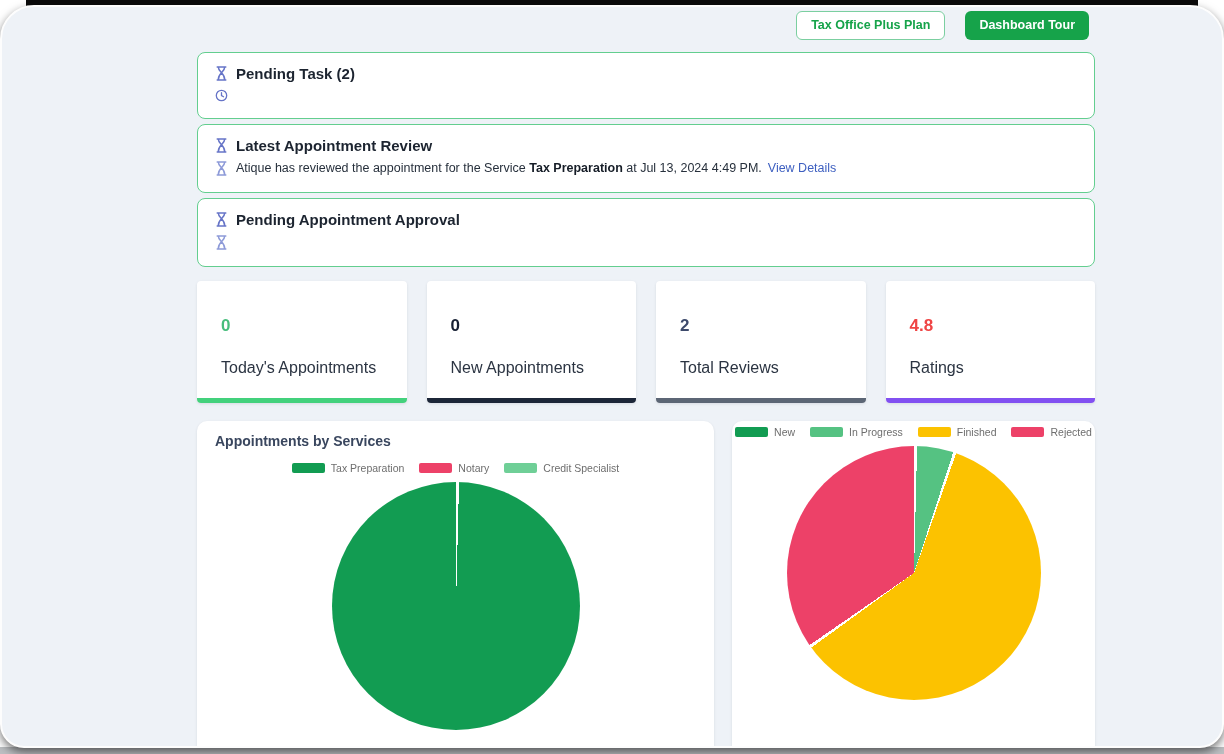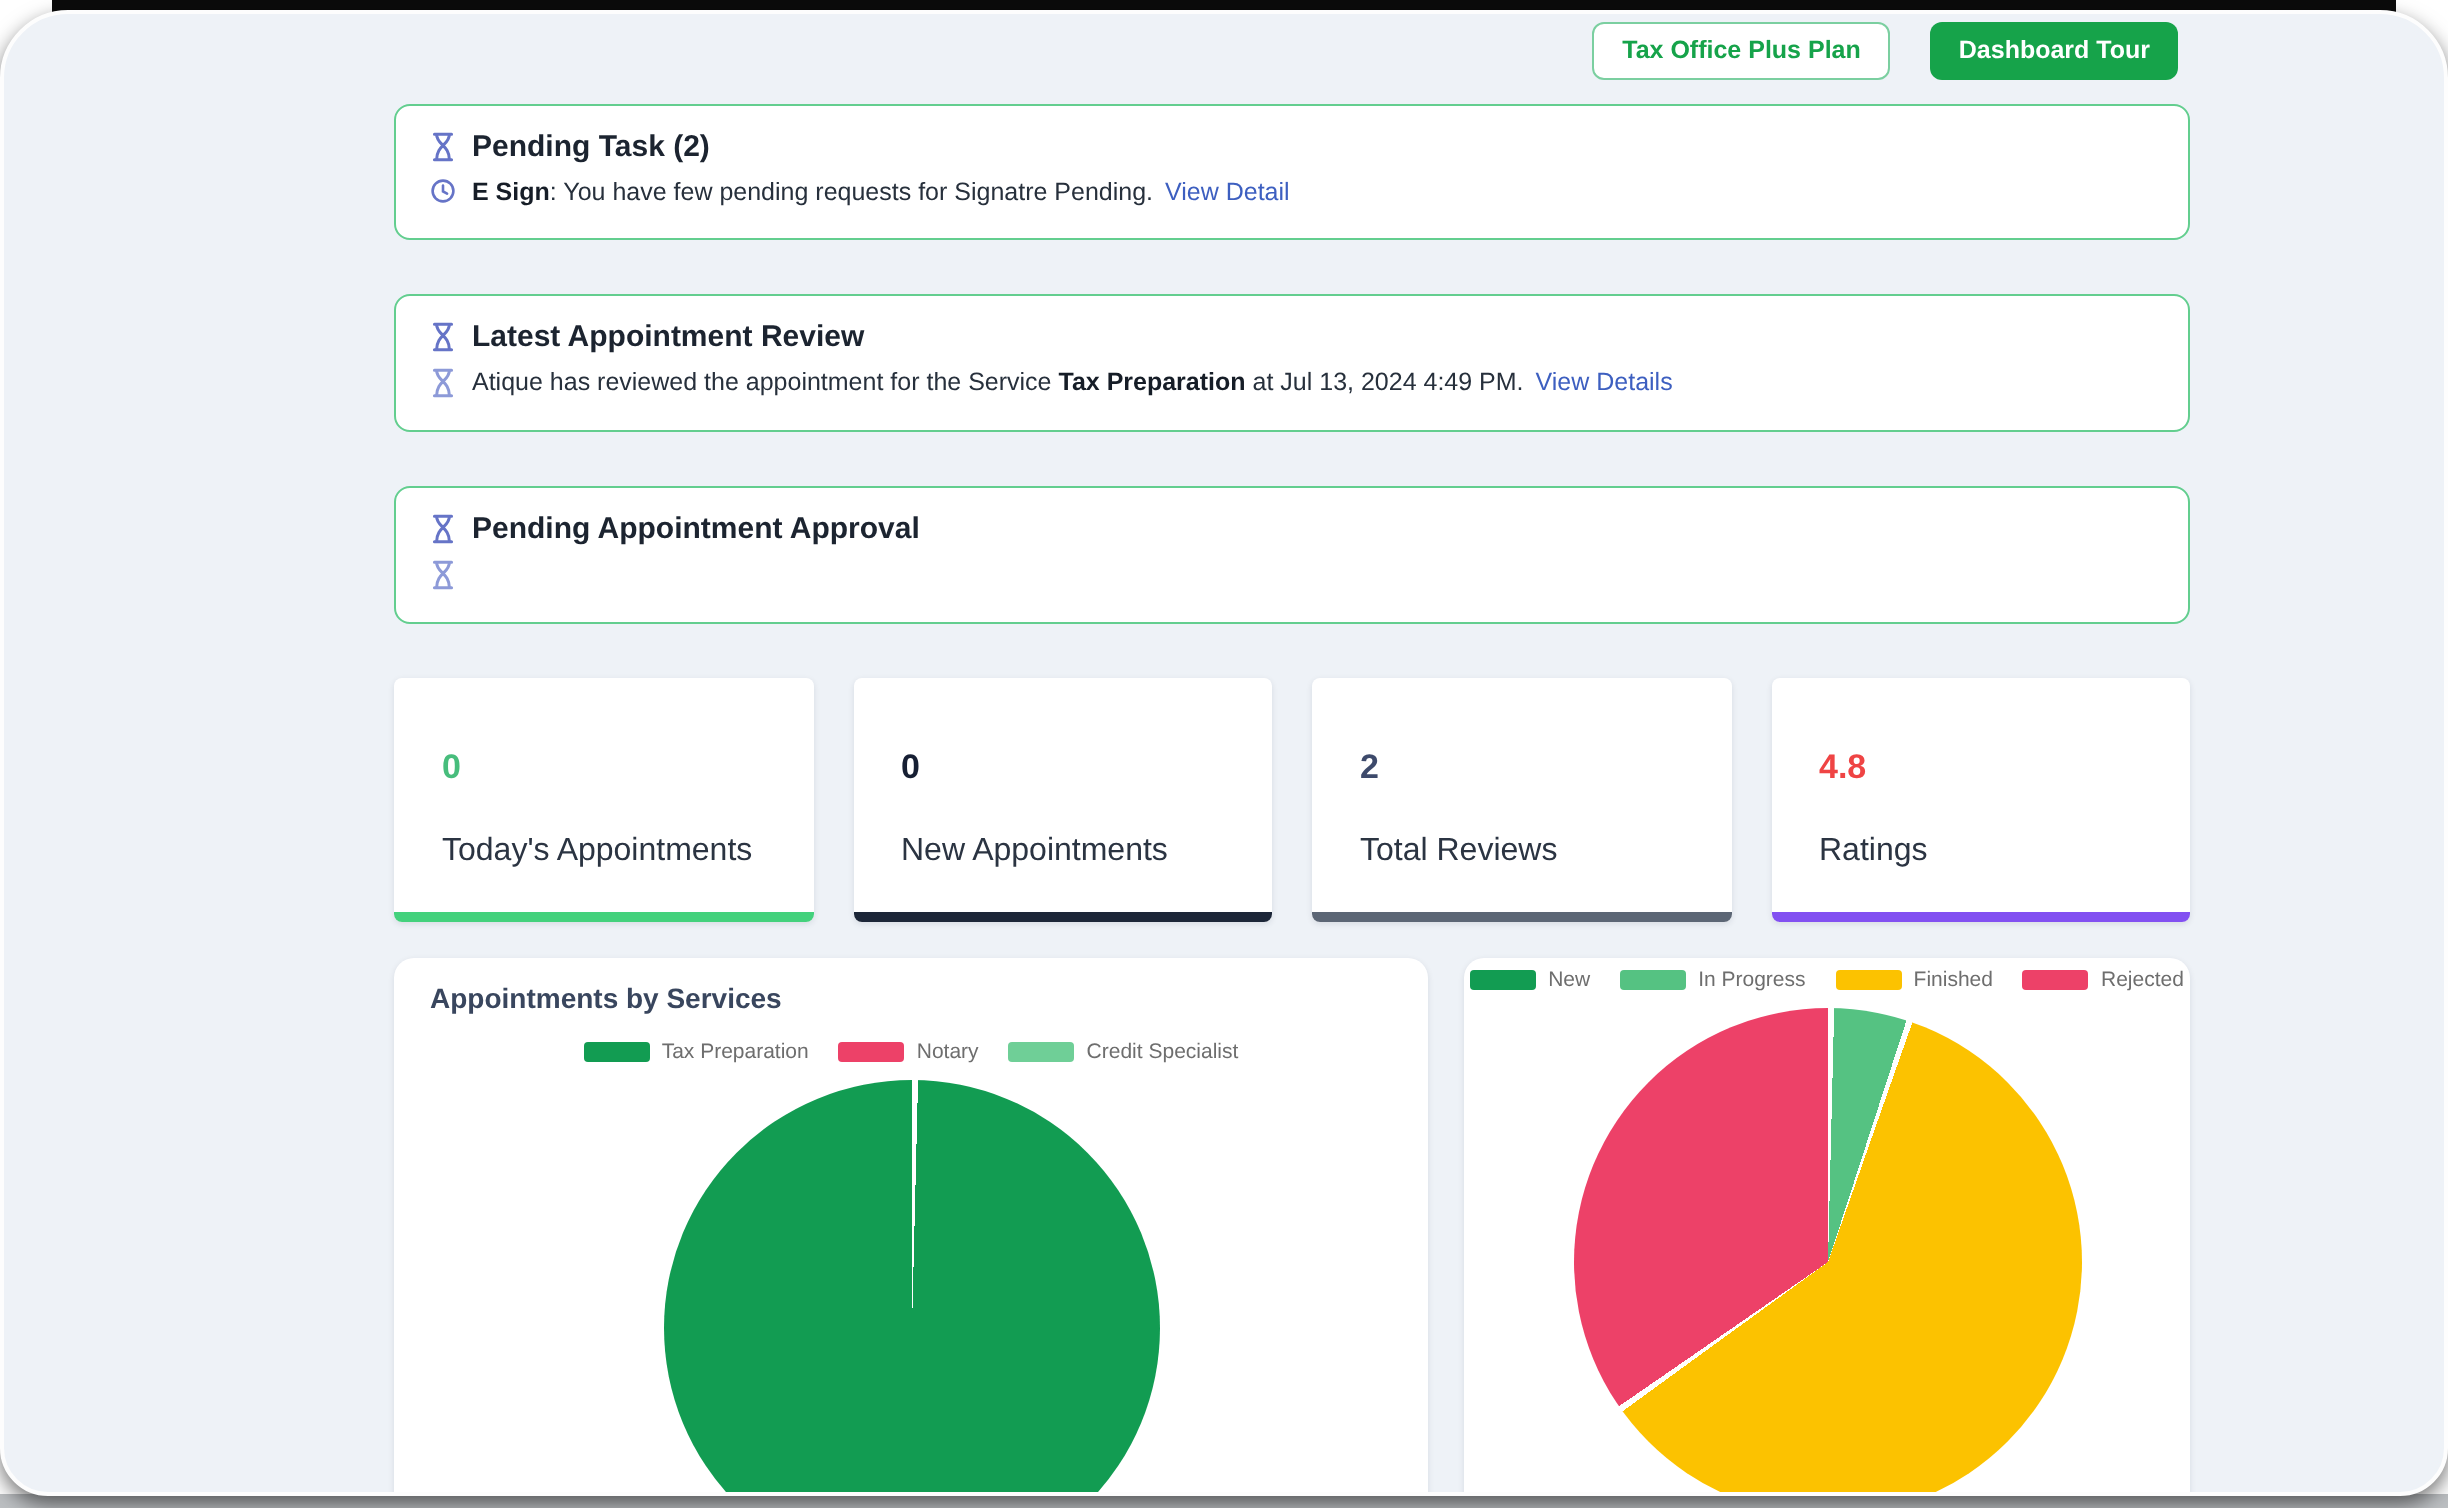--- a/index.html
+++ b/index.html
@@ -37,21 +37,21 @@
   .btn-outline {
     background: #ffffff; color: var(--accent, #16a34a);
     border: 1px solid var(--accent_border, #7bcfa0);
   }
   .btn-solid {
     background: var(--accent, #16a34a); color: #ffffff; border: none;
   }
   .content { margin: 12px 0 0 195px; width: 898px; }
   .notif-card {
     background: #ffffff; border: 1px solid var(--card_border, #63ce8f);
-    border-radius: 8px; padding: 12px 17px 16px 17px; margin-bottom: 27px;
+    border-radius: 8px; padding: 12px 17px 16px 17px; margin-bottom: 5px;
   }
   .notif-title-row { display: flex; align-items: center; gap: 8px; }
   .notif-title { font-size: 15px; font-weight: 700; color: #1c2430; }
   .notif-line { display: flex; align-items: center; gap: 8px; margin-top: 7px; font-size: 12.5px; color: #27303c; }
   .notif-line .bold { font-weight: 700; color: #161d27; }
   .link { color: var(--link, #3d5fc0); margin-left: 6px; text-decoration: none; cursor: pointer; }
   .icon-svg { flex: 0 0 auto; display: inline-flex; }
   .stats-row { display: grid; grid-template-columns: repeat(4, 1fr); gap: 20px; margin-top: 14px; }
   .stat-card {
     background: #ffffff; border-radius: 4px; height: 122px; position: relative;
@@ -102,23 +102,20 @@
         </span>
         <span class="notif-title">Pending Task (2)</span>
       </div>
       <div class="notif-line">
         <span class="icon-svg">
           <svg width="13" height="13" viewBox="0 0 14 14" fill="none" stroke="#6674c7" stroke-width="1.4" stroke-linecap="round">
               <circle cx="7" cy="7" r="5.6"></circle>
               <path d="M7 4v3.2l2.2 1.2"></path>
             </svg>
         </span>
-        <span>
-          <span></span><span class="bold">E Sign</span><span>: You have few pending requests for Signatre Pending.</span><a class="link">View Detail</a>
-        </span>
       </div>
     </div>
 
     <div class="notif-card">
       <div class="notif-title-row">
         <span class="icon-svg">
           <svg width="13" height="15" viewBox="0 0 12 14" fill="none" stroke="#6674c7" stroke-width="1.4" stroke-linecap="round">
               <path d="M2 1h8M2 13h8M3 1c0 5 6 5 6 12M9 1c0 5-6 5-6 12"></path>
             </svg>
         </span>

